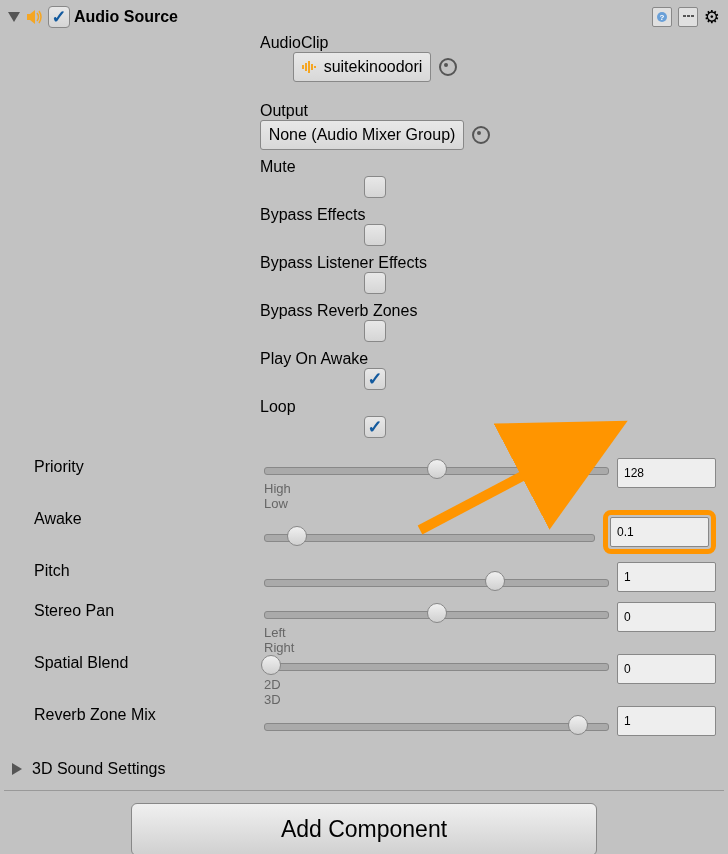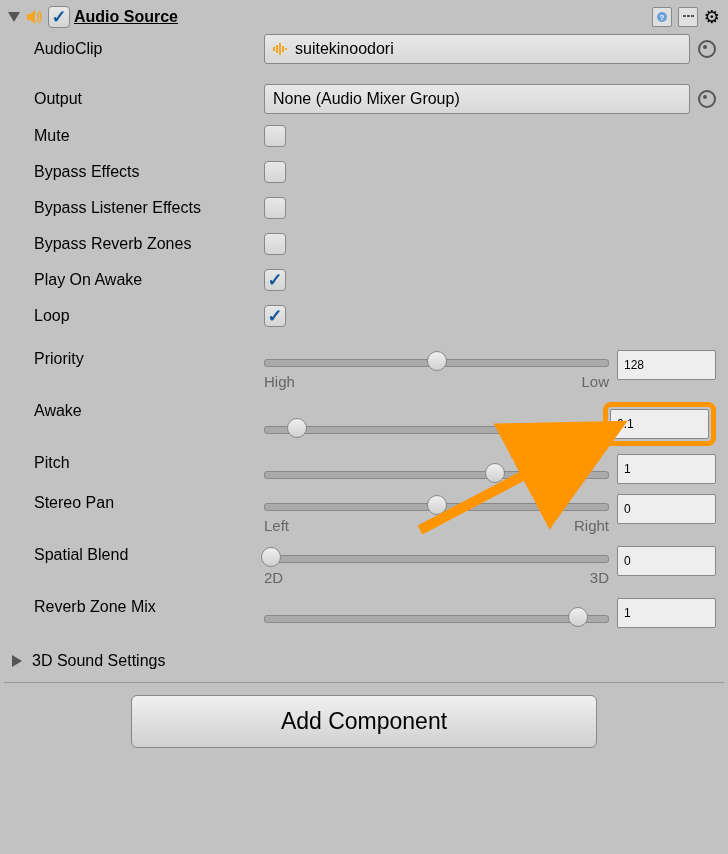--- a/index.html
+++ b/index.html
@@ -41,21 +41,20 @@
 }
 .audio-icon {
   width: 20px;
   height: 20px;
   display: flex;
   align-items: center;
 }
 .header-title {
   font-weight: bold;
   flex: 1;
-  text-decoration: underline;
 }
 .header-right {
   display: flex;
   gap: 6px;
   align-items: center;
 }
 .help-icon, .preset-icon, .gear-icon {
   width: 18px;
   height: 18px;
   border: 1px solid #888;
@@ -65,20 +64,21 @@
   align-items: center;
   justify-content: center;
   font-size: 11px;
   cursor: pointer;
 }
 .row {
   display: flex;
   align-items: center;
   padding: 4px 8px 4px 30px;
   min-height: 28px;
+  flex-direction: column;
 }
 .label {
   width: 230px;
   flex-shrink: 0;
 }
 .field-area {
   flex: 1;
   display: flex;
   align-items: center;
   gap: 4px;
@@ -173,22 +173,23 @@
   transform: translateX(-50%);
   cursor: pointer;
 }
 .slider-labels {
   display: flex;
   justify-content: space-between;
   position: absolute;
   top: 22px;
   left: 0;
   right: 0;
-  font-size: 15px;
+  font-size: 13px;
   color: #666;
+  flex-direction: column;
 }
 .value-input {
   width: 85px;
   padding: 3px 6px;
   border: 1px solid #888;
   border-radius: 2px;
   background: #eee;
   font-size: 12px;
   height: 22px;
 }

